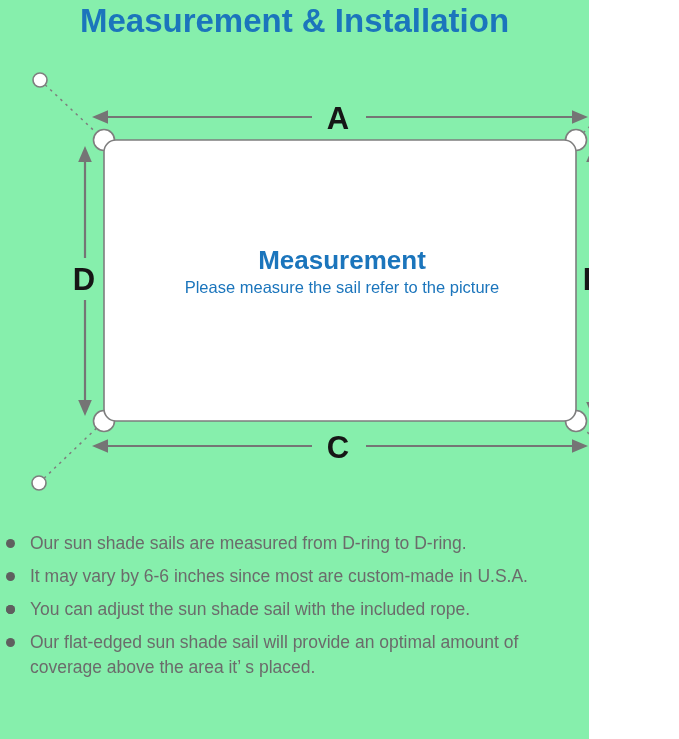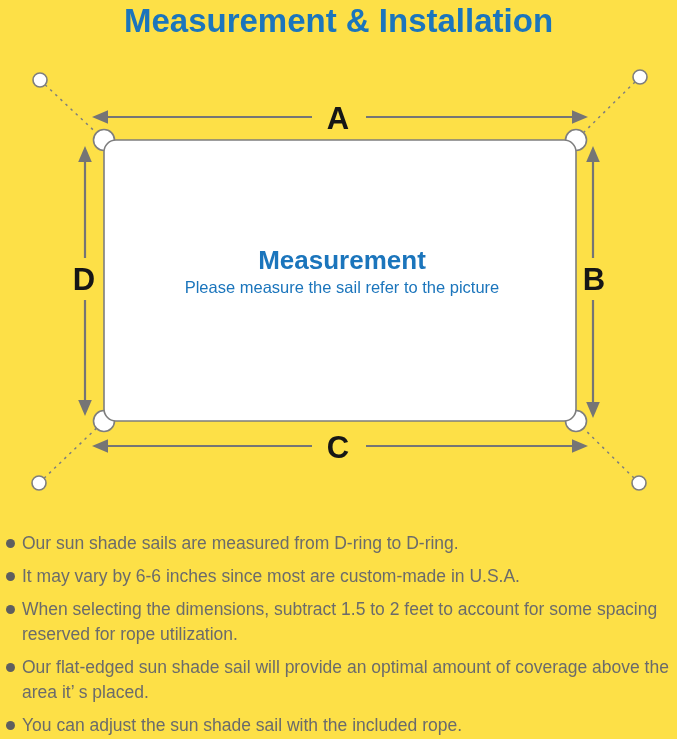--- a/index.html
+++ b/index.html
@@ -1,39 +1,39 @@
 <!DOCTYPE html>
 <html><head>
 <meta charset="utf-8">
 <style>
   html,body{margin:0;padding:0;background:#fff;}
   #page{
     position:relative;
-    width:677px;height:739px;
-    background:#fde047;
+    width:589px;height:739px;
+    background:#86efac;
     font-family:"Liberation Sans", sans-serif;
     overflow:hidden;
   }
   .page-title{
     position:absolute;top:2px;left:0;right:0;
     text-align:center;
     font-size:33px;font-weight:700;
     color:#1b75bc;
     letter-spacing:0px;
   }
   svg.diagram{position:absolute;top:0;left:0;}
   .bullet-list{
     position:absolute;top:531px;left:0;right:0;
     margin:0;padding:0 6px 0 0;
     list-style:none;
   }
   .bullet-list li{
     position:relative;
     margin:0 0 8px 0;
-    padding-left:22px;
+    padding-left:30px;
     font-size:17.5px;
     line-height:25px;
     color:#6b6b6b;
   }
   .bullet-list li .dot{
     position:absolute;left:6px;top:8px;
     width:9px;height:9px;border-radius:50%;
     background:#5f5f5f;
   }
 </style>
@@ -99,18 +99,18 @@
 
     <g stroke="none" text-anchor="middle" font-family="Liberation Sans, sans-serif">
       <text x="342" y="269" fill="#1b75bc" font-size="26px" font-weight="700">Measurement</text>
       <text x="342" y="293" fill="#1b75bc" font-size="16.5px">Please measure the sail refer to the picture</text>
     </g>
   </svg>
 
   <ul class="bullet-list">
     <li><span class="dot"></span><span>Our sun shade sails are measured from D-ring to D-ring.</span></li>
     <li><span class="dot"></span><span>It may vary by 6-6 inches since most are custom-made in U.S.A.</span></li>
-    <li><span class="dot"></span><span>When selecting the dimensions, subtract 1.5 to 2 feet to account for some spacing reserved for rope utilization.</span></li>
+    <li><span class="dot"></span></li>
+    <li><span class="dot"></span><span>You can adjust the sun shade sail with the included rope.</span></li>
     <li><span class="dot"></span><span>Our flat-edged sun shade sail will provide an optimal amount of coverage above the area it’ s placed.</span></li>
-    <li><span class="dot"></span><span>You can adjust the sun shade sail with the included rope.</span></li>
   </ul>
 
 </div>
 
 </body></html>

